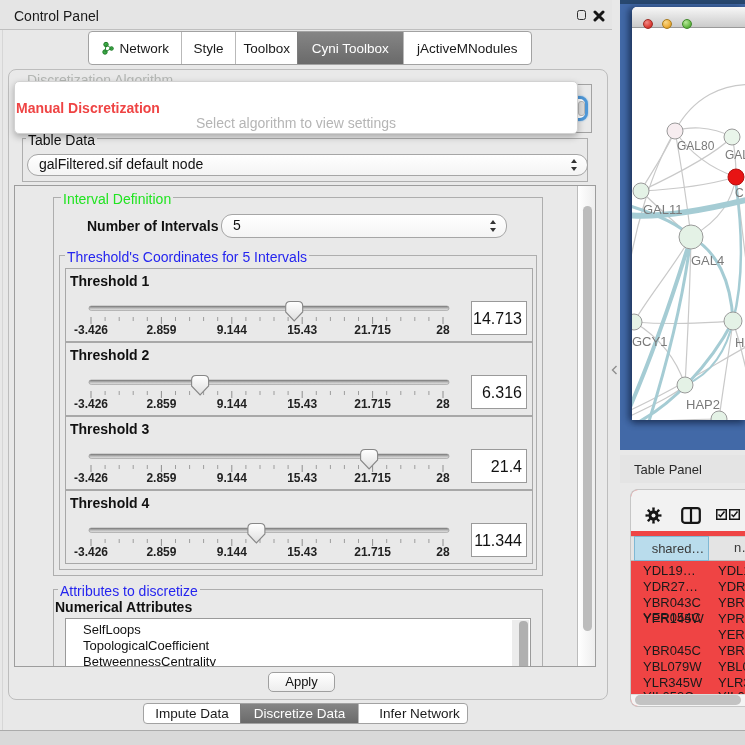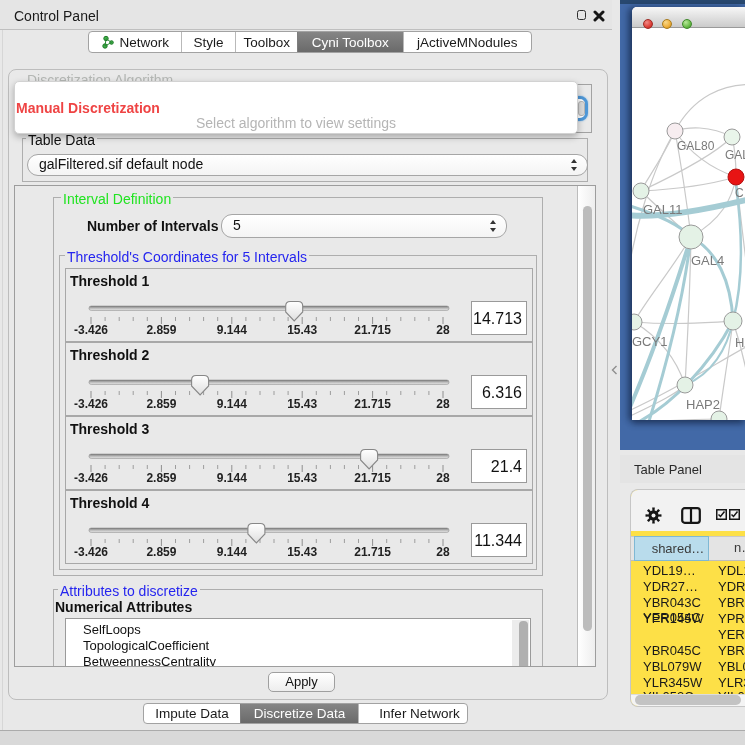--- a/index.html
+++ b/index.html
@@ -4,21 +4,21 @@
 <style>
 * { margin:0; padding:0; box-sizing:border-box; }
 html,body { width:745px; height:745px; overflow:hidden; }
 body { font-family:"Liberation Sans", sans-serif; background:#e8e8e8; position:relative; }
 .abs { position:absolute; }
 
 #titlebar { left:0; top:0; width:612px; height:30px; background:#e5e5e5; border-bottom:1px solid #bfbfbf; }
 #titlebar .t { position:absolute; left:14px; top:8px; font-size:14px; color:#1a1a1a; }
 #float-ico { left:577px; top:10px; width:9px; height:10px; border:1.6px solid #2e2e2e; border-radius:2.5px; background:transparent; }
 
-.seg { display:flex; background:#fff; border:1px solid #a2a2a2; border-radius:4px; overflow:hidden; height:22px; }
+.seg { display:flex; background:#fff; border:1px solid #a2a2a2; border-radius:4px; overflow:hidden; height:34px; }
 .seg .s { font-size:13.5px; color:#1a1a1a; display:flex; align-items:center; justify-content:center; border-left:1px solid #b9b9b9; white-space:nowrap; }
 .seg .s:first-child { border-left:none; }
 .seg .sel { background:linear-gradient(#858585,#6a6a6a); color:#fff; border-left-color:#7d7d7d; }
 #tabs { left:88px; top:31px; width:444px; }
 #btabs { left:143px; top:703px; width:325px; height:21px; }
 
 #mainpanel { left:8px; top:69px; width:600px; height:631px; background:#e9e9e9; border:1px solid #bdbdbd; border-radius:8px; }
 .gbox { position:absolute; border:1px solid #aeaeae; }
 .gtitle { position:absolute; font-size:14px; background:#e9e9e9; padding:0 2px; white-space:nowrap; }
 .blue { color:#2525ef; }
@@ -53,21 +53,21 @@
 
 #bluepanel { left:620px; top:0; width:125px; height:450px; background:#4269a7; }
 #bluetop { left:620px; top:0; width:125px; height:4px; background:#28486f; }
 #innerwin { left:632px; top:7px; width:113px; height:413px; background:#fff; border-radius:5px 0 0 0; box-shadow:-4px 0 6px rgba(10,25,50,0.45), 0 4px 6px rgba(10,25,50,0.45); }
 #wintitle { position:absolute; left:0; top:0; width:113px; height:21px; background:linear-gradient(#f7f7f7,#cbcbcb); border-radius:5px 0 0 0; border-bottom:1px solid #9a9a9a; }
 .tl { position:absolute; top:11.5px; width:10px; height:10px; border-radius:50%; }
 #canvas { position:absolute; left:0; top:22px; width:113px; height:391px; background:#fff; overflow:hidden; }
 #tpbar { left:620px; top:455px; width:125px; height:28px; background:#e4e4e4; }
 #tpbar .t { position:absolute; left:14px; top:7px; font-size:13px; color:#2a2a2a; }
 #rback { left:620px; top:483px; width:125px; height:262px; background:#e9e9e9; }
-#tablepanel { left:630px; top:489px; width:115px; height:218px; background:#fde047; border:1px solid #c6c6c6; border-radius:8px 0 0 8px; border-right:none; overflow:hidden; }
+#tablepanel { left:630px; top:489px; width:115px; height:218px; background:#ef4444; border:1px solid #c6c6c6; border-radius:8px 0 0 8px; border-right:none; overflow:hidden; }
 </style>
 </head>
 <body>
 
 <div class="abs" style="left:2px; top:30px; width:1px; height:700px; background:#d6d6d6;"></div>
 <div class="abs" id="titlebar">
     <span class="t">Control Panel</span>
   </div>
 <div class="abs" id="float-ico"></div>
 <svg class="abs" style="left:593px; top:10px;" width="12" height="12" viewBox="0 0 12 12">

